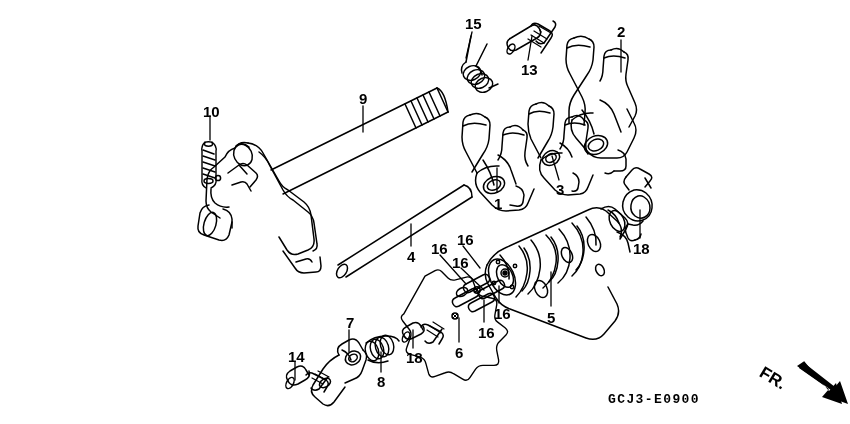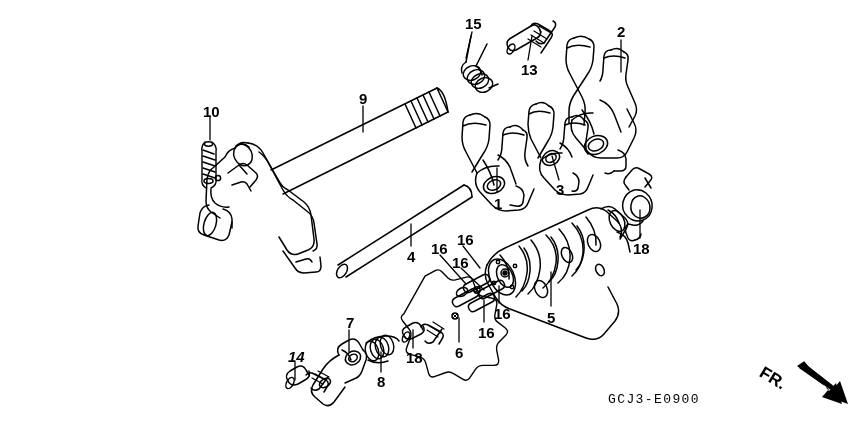--- a/index.html
+++ b/index.html
@@ -1,20 +1,20 @@
 <!DOCTYPE html>
 <html><head>
 <meta charset="utf-8">
 <style>
   html,body{margin:0;padding:0;background:#fff;}
   body{width:850px;height:424px;overflow:hidden;font-family:"Liberation Sans",sans-serif;}
   #sheet{position:relative;width:850px;height:424px;background:#fff;}
   #art{position:absolute;left:0;top:0;width:850px;height:424px;}
   .lbl{position:absolute;font-family:"Liberation Sans",sans-serif;font-size:15px;font-weight:700;color:#000;line-height:1;white-space:nowrap;}
-  #partno{position:absolute;left:608px;top:392px;font-family:"Liberation Mono","DejaVu Sans Mono",monospace;font-size:13px;font-weight:400;letter-spacing:1.4px;color:#000;}
+  #partno{position:absolute;left:608px;top:392px;font-family:"Liberation Mono","DejaVu Sans Mono",monospace;font-size:13px;font-weight:700;letter-spacing:1.4px;color:#000;}
   #frtext{position:absolute;left:766px;top:363px;font-family:"Liberation Sans",sans-serif;font-size:17px;font-weight:700;color:#000;transform:rotate(31deg);transform-origin:left top;}
 </style>
 </head>
 <body>
 
 <div id="sheet">
 
   <svg id="art" viewBox="0 0 850 424">
     <g fill="none" stroke="#000" stroke-width="1.5" stroke-linejoin="round" stroke-linecap="round">
 
@@ -311,21 +311,21 @@
       <div class="lbl" style="left: 407px; top: 249px;">4</div>
       <div class="lbl" style="left: 547px; top: 310px;">5</div>
       <div class="lbl" style="left: 455px; top: 345px;">6</div>
       <div class="lbl" style="left: 346px; top: 315px;">7</div>
       <div class="lbl" style="left: 377px; top: 374px;">8</div>
       <div class="lbl" style="left: 359px; top: 91px;">9</div>
       <div class="lbl" style="left: 203px; top: 104px; text-align: right;">10</div>
       <div class="lbl" style="left: 465px; top: 16px;">15</div>
       <div class="lbl" style="left: 521px; top: 62px;">13</div>
       <div class="lbl" style="left: 633px; top: 241px;">18</div>
-      <div class="lbl" style="left: 288px; top: 349px; font-style: italic;">14</div>
+      <div class="lbl" style="left: 288px; top: 349px;">14</div>
       <div class="lbl" style="left: 406px; top: 350px;">18</div>
       <div class="lbl" style="left: 431px; top: 241px;">16</div>
       <div class="lbl" style="left: 452px; top: 255px;">16</div>
       <div class="lbl" style="left: 457px; top: 232px;">16</div>
       <div class="lbl" style="left: 478px; top: 325px;">16</div>
       <div class="lbl" style="left: 494px; top: 306px;">16</div>
     </div>
 </div>
 
 </body></html>

